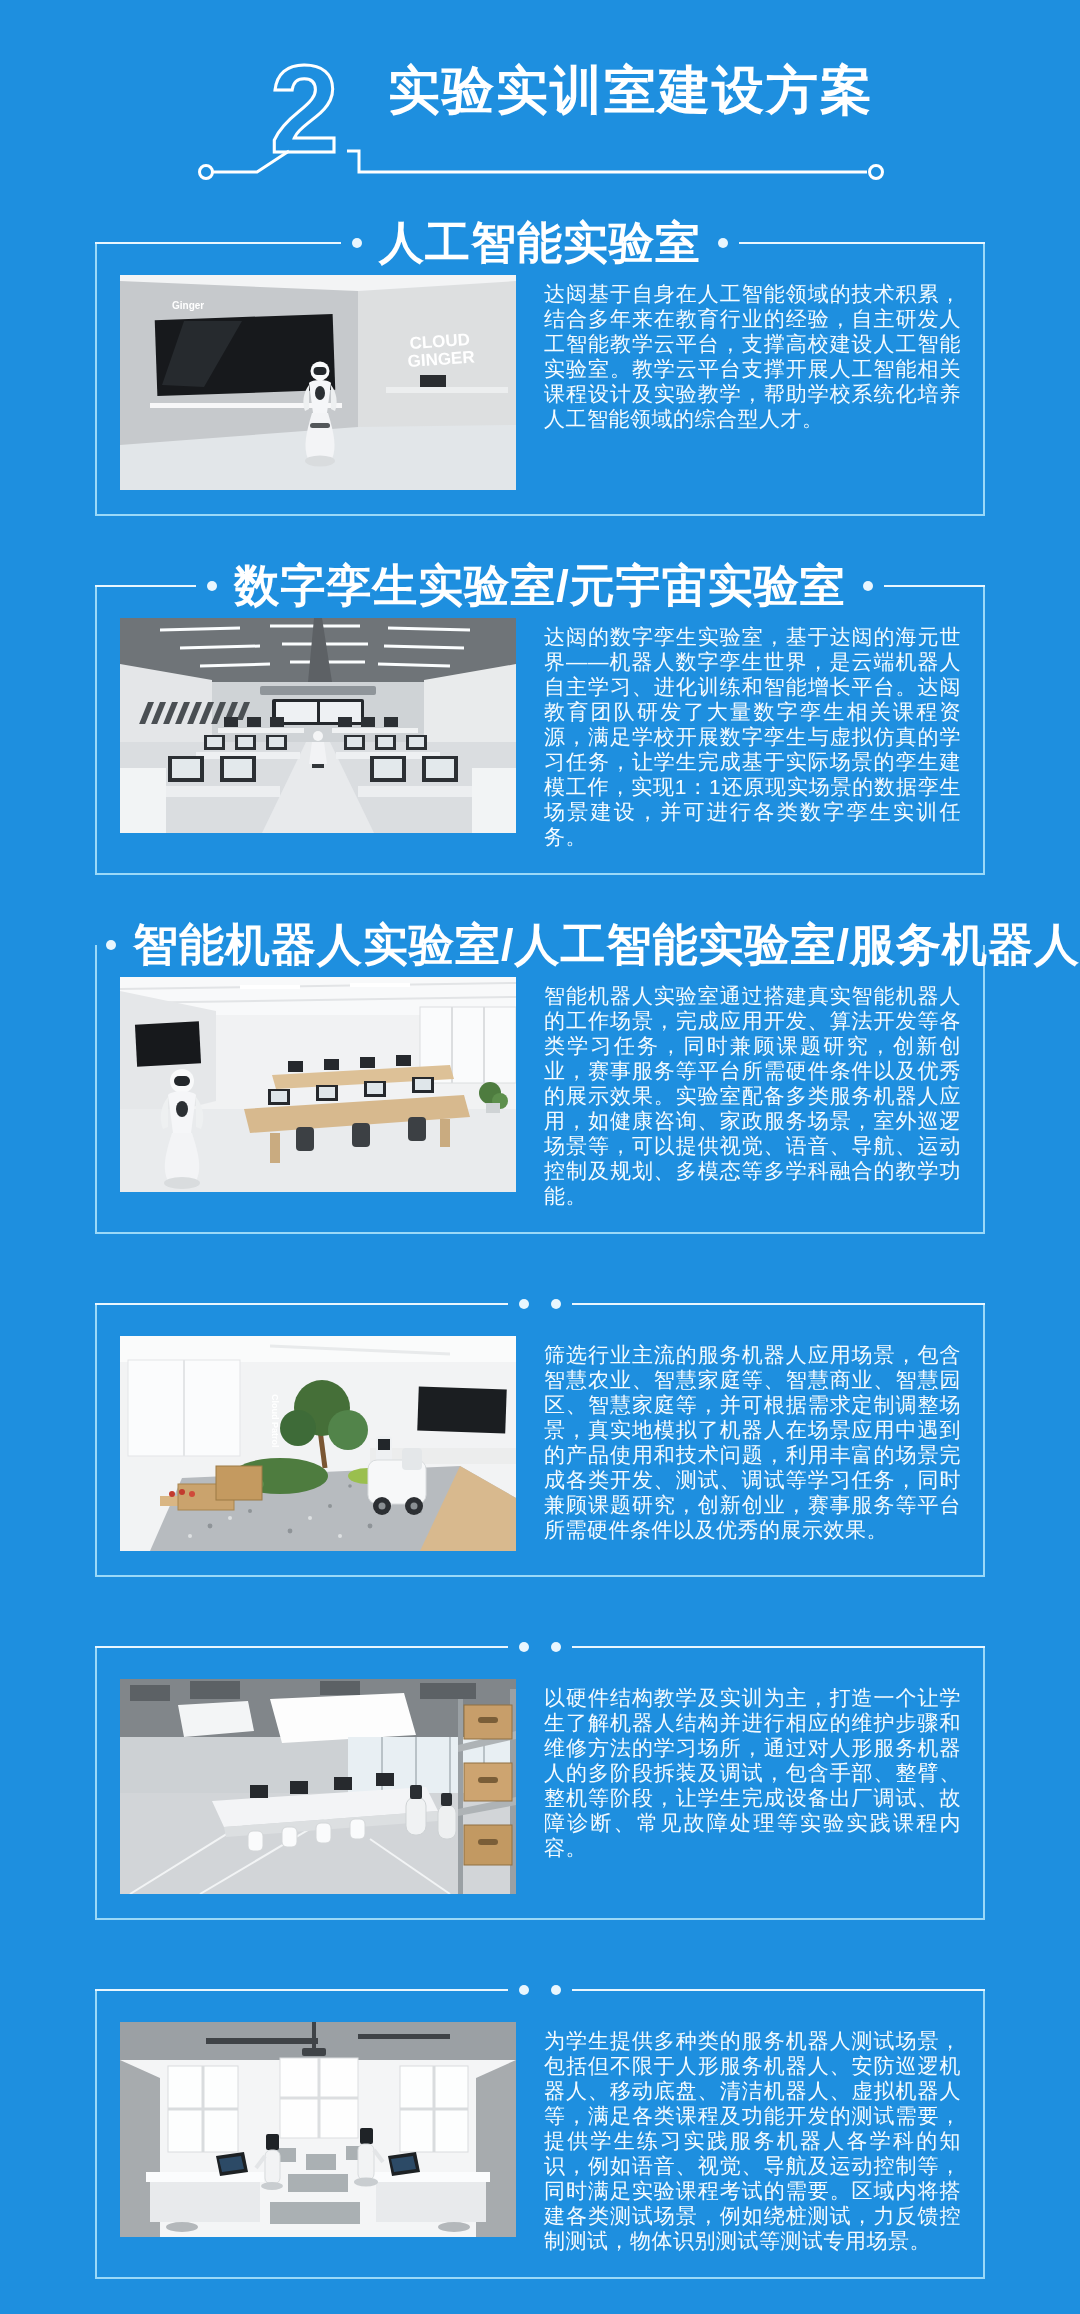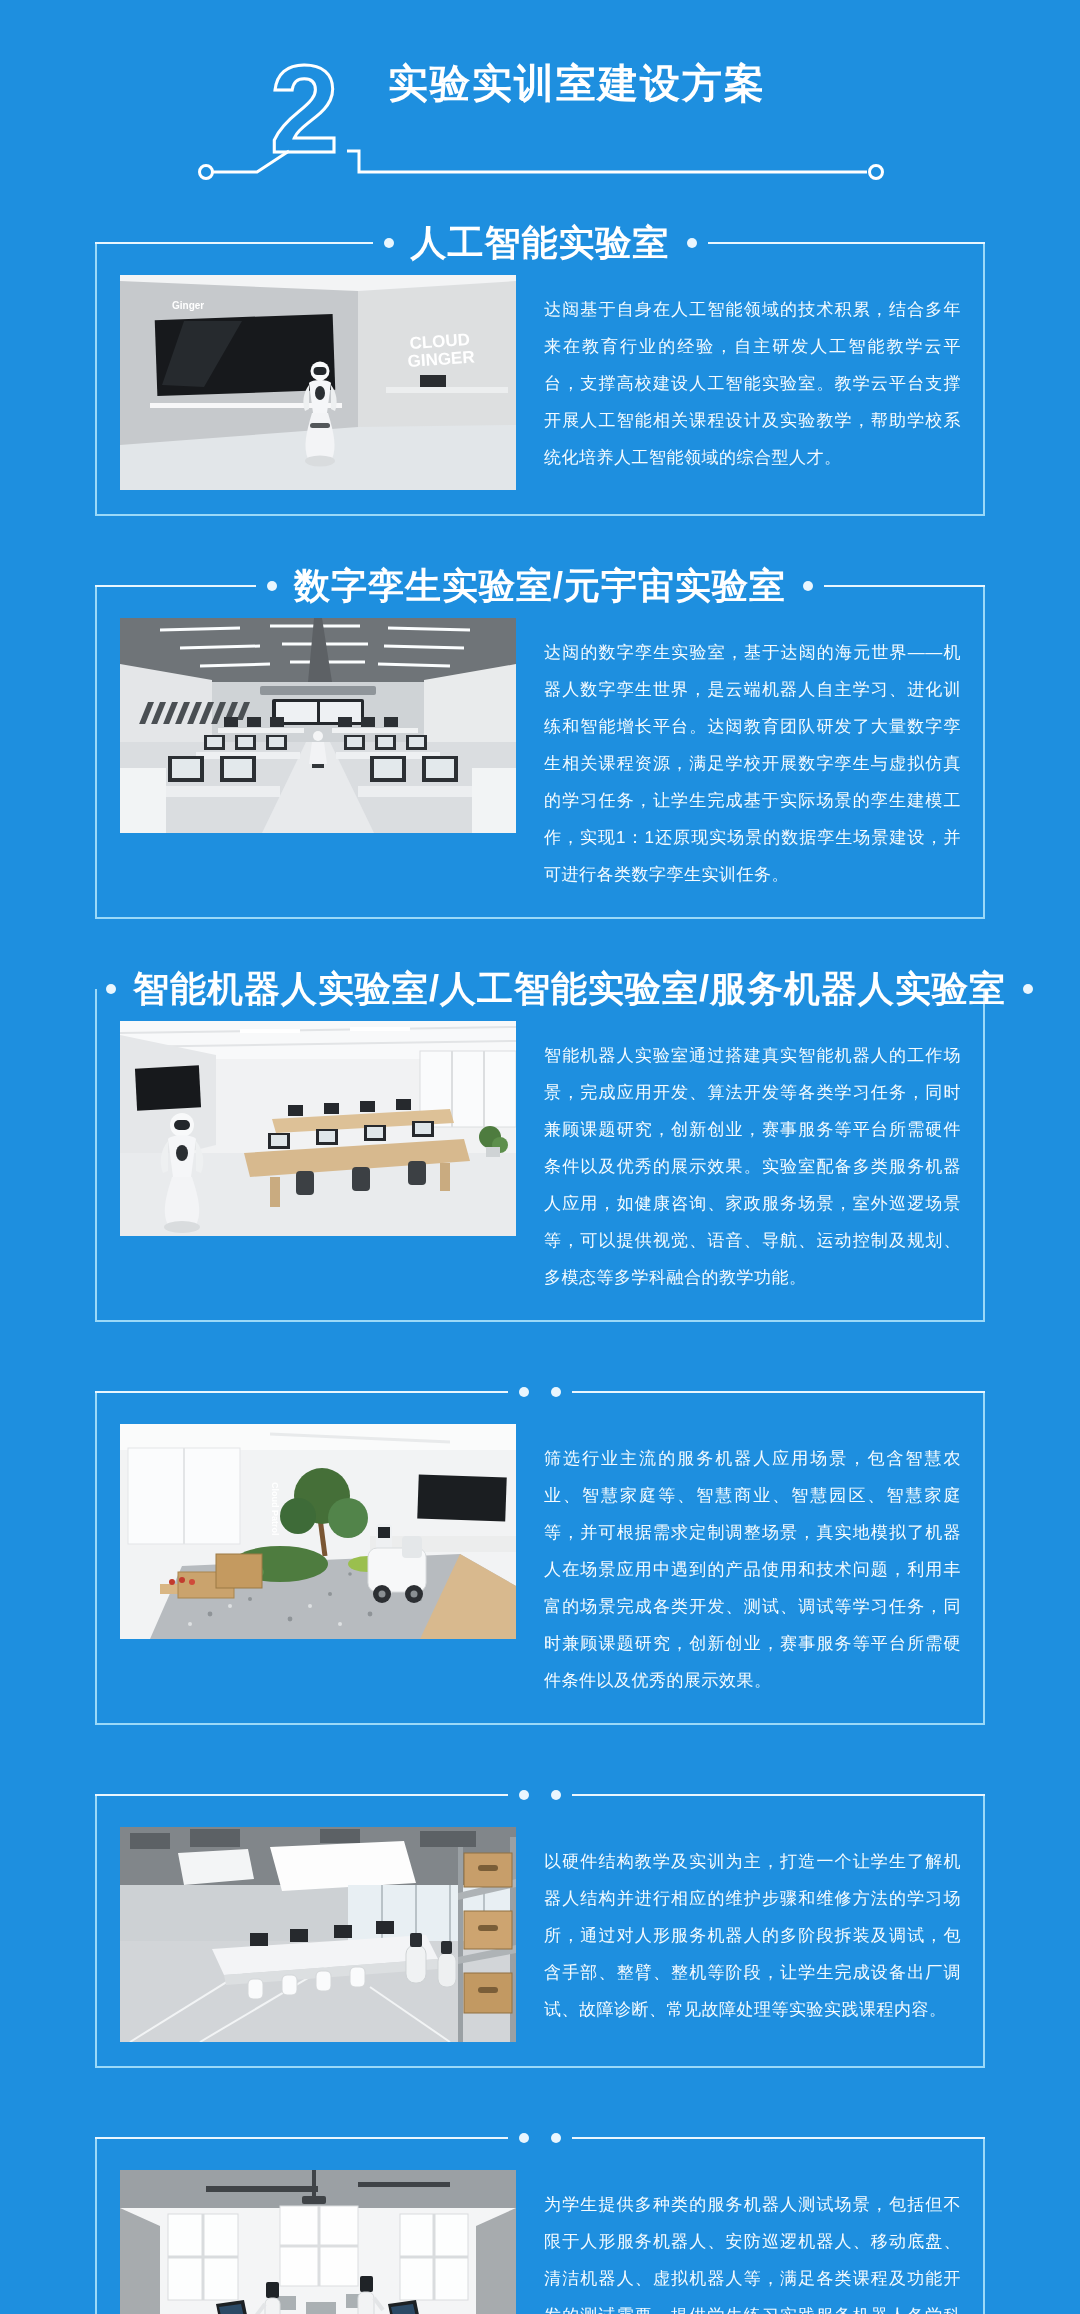--- a/index.html
+++ b/index.html
@@ -7,48 +7,48 @@
     width:1080px;height:2314px;overflow:hidden;
     background:#1e8fdf;
     font-family:"Liberation Sans","DejaVu Sans",sans-serif;
     color:#ffffff;
   }
   
   .header{position:relative;height:243px;}
   .big-num{position:absolute;left:262px;top:30px;}
   .page-title{
     position:absolute;left:388px;top:56px;margin:0;
-    font-size:40px;font-weight:bold;color:#ffffff;letter-spacing:2px;white-space:nowrap;
+    font-size:52px;font-weight:bold;color:#ffffff;letter-spacing:2px;white-space:nowrap;
   }
   .header-divider{position:absolute;left:195px;top:146px;}
   
   .sec{position:relative;margin:0 95px 70px 95px;}
   .sec-head{
     position:absolute;left:0;right:0;top:-23px;height:46px;
     display:flex;align-items:center;z-index:2;
   }
   .hline{flex:1;height:2px;background:#e9f6fe;min-width:0;}
   .hdot{width:10px;height:10px;border-radius:50%;background:#e9f6fe;margin:0 11px;flex:none;}
   .sec-title{
-    margin:0 6px;font-size:36px;font-weight:bold;color:#ffffff;
+    margin:0 6px;font-size:45px;font-weight:bold;color:#ffffff;
     white-space:nowrap;letter-spacing:1px;flex:none;
   }
   .sec-box{
     border:2px solid #9bd9f8;border-top:none;
     min-height:273px;box-sizing:border-box;
     display:flex;align-items:flex-start;
     padding:32px 22px 24px 23px;
   }
   .photo{
     width:396px;height:215px;flex:none;display:block;
     background:#e8eaec;
   }
   .sec-body{
-    margin:16px 0 0 28px;flex:1;
-    font-size:17px;line-height:37px;text-align:justify;
+    margin:6px 0 0 28px;flex:1;
+    font-size:21px;line-height:25px;text-align:justify;
     color:#f4fbff;letter-spacing:0.5px;
   }
 </style>
 </head>
 <body>
 
 <div class="header">
   <svg class="big-num" width="120" height="150">
     <text x="8" y="122" font-size="124" font-weight="bold" fill="none" stroke="#ffffff" stroke-width="3" font-family="Liberation Sans, DejaVu Sans, sans-serif">2</text>
   </svg>

